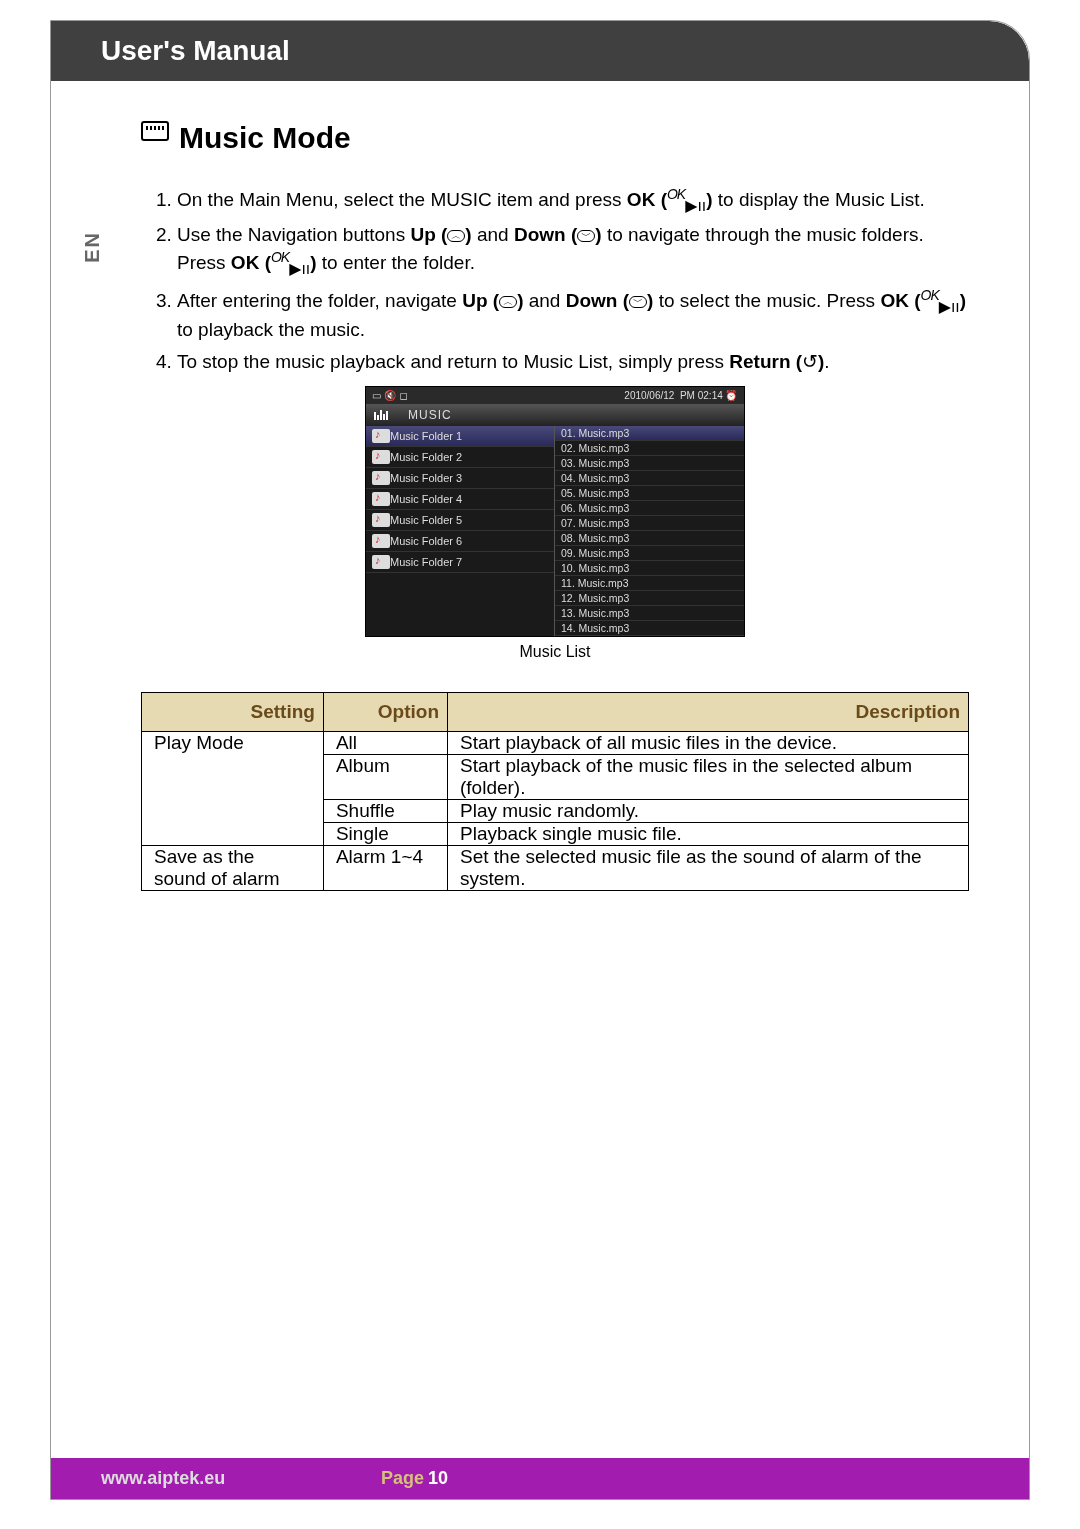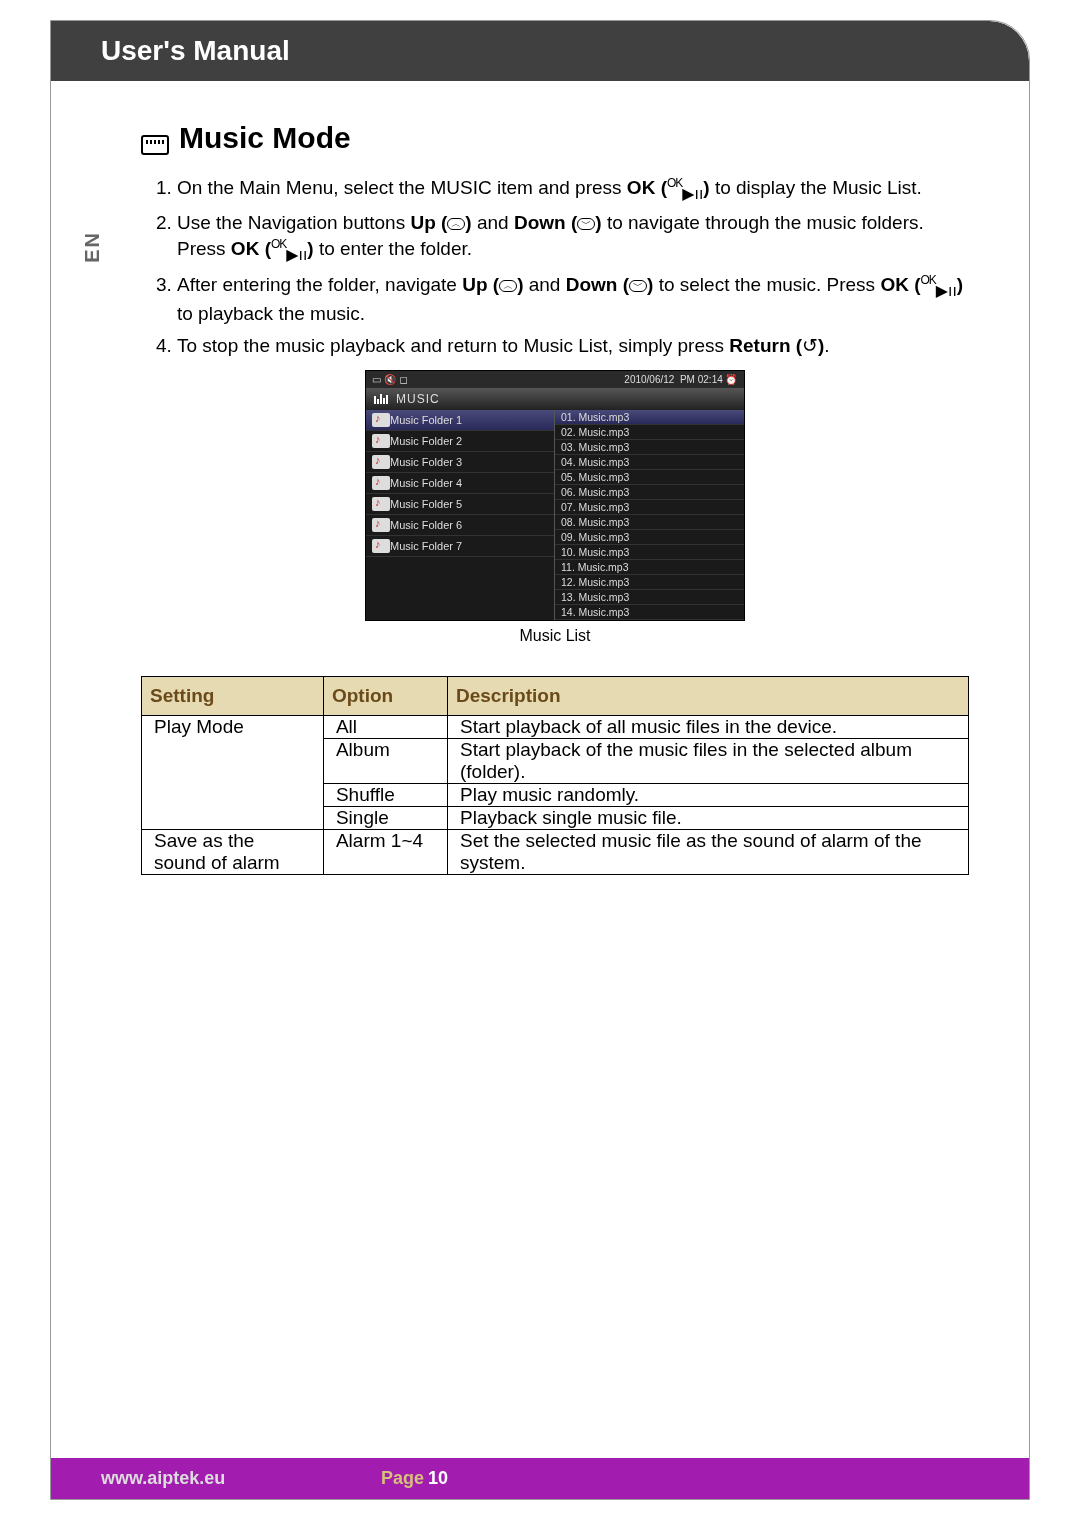--- a/index.html
+++ b/index.html
@@ -40,23 +40,23 @@
     writing-mode: vertical-rl;
     transform: rotate(180deg);
     font-weight: bold;
     font-size: 20px;
     color: #666;
     letter-spacing: 2px;
   }
   h1.section-title {
     font-size: 30px;
     font-weight: bold;
-    margin-bottom: 20px;
-    display: flex;
-    align-items: flex-end;
+    margin-bottom: 30px;
+    display: flex;
+    align-items: flex-start;
     gap: 10px;
   }
   .music-glyph {
     display: inline-block;
     width: 28px; height: 20px;
     border: 2px solid #000;
     border-radius: 3px;
     position: relative;
   }
   .music-glyph::before {
@@ -74,21 +74,21 @@
   .btn-glyph {
     display: inline-block;
     width: 18px; height: 12px;
     border: 1.5px solid #000;
     border-radius: 9px;
     text-align: center;
     line-height: 10px;
     font-size: 10px;
     vertical-align: middle;
   }
-  .ok-glyph { font-size: 12px; letter-spacing: -1px; }
+  .ok-glyph { font-size: 14px; letter-spacing: -1px; font-style: italic; }
   .screenshot-wrap {
     text-align: center;
     margin: 12px 0 4px;
   }
   .device-screen {
     width: 380px;
     margin: 0 auto;
     background: #1a1a1a;
     color: #ddd;
     font-size: 11px;
@@ -102,21 +102,21 @@
     font-size: 10px;
     background: #2a2a2a;
   }
   .ds-label {
     background: linear-gradient(#555,#222);
     padding: 4px 8px;
     font-size: 12px;
     letter-spacing: 1px;
     display: flex;
     align-items: center;
-    gap: 8px;
+    gap: 20px;
   }
   .eq-icon {
     display: inline-flex;
     gap: 1px;
     align-items: flex-end;
   }
   .eq-icon span { width: 2px; background: #fff; }
   .ds-body { display: flex; }
   .ds-folders {
     width: 50%;
@@ -166,21 +166,21 @@
     margin-bottom: 16px;
   }
   table.settings {
     width: 100%;
     border-collapse: collapse;
     font-size: 19px;
   }
   table.settings th {
     background: #e6dab3;
     color: #6b4a1a;
-    text-align: left;
+    text-align: right;
     font-weight: bold;
     padding: 8px;
     border: 1px solid #000;
   }
   table.settings td {
     border: 1px solid #000;
     padding: 0 12px;
     vertical-align: top;
   }
   .footer-band {

